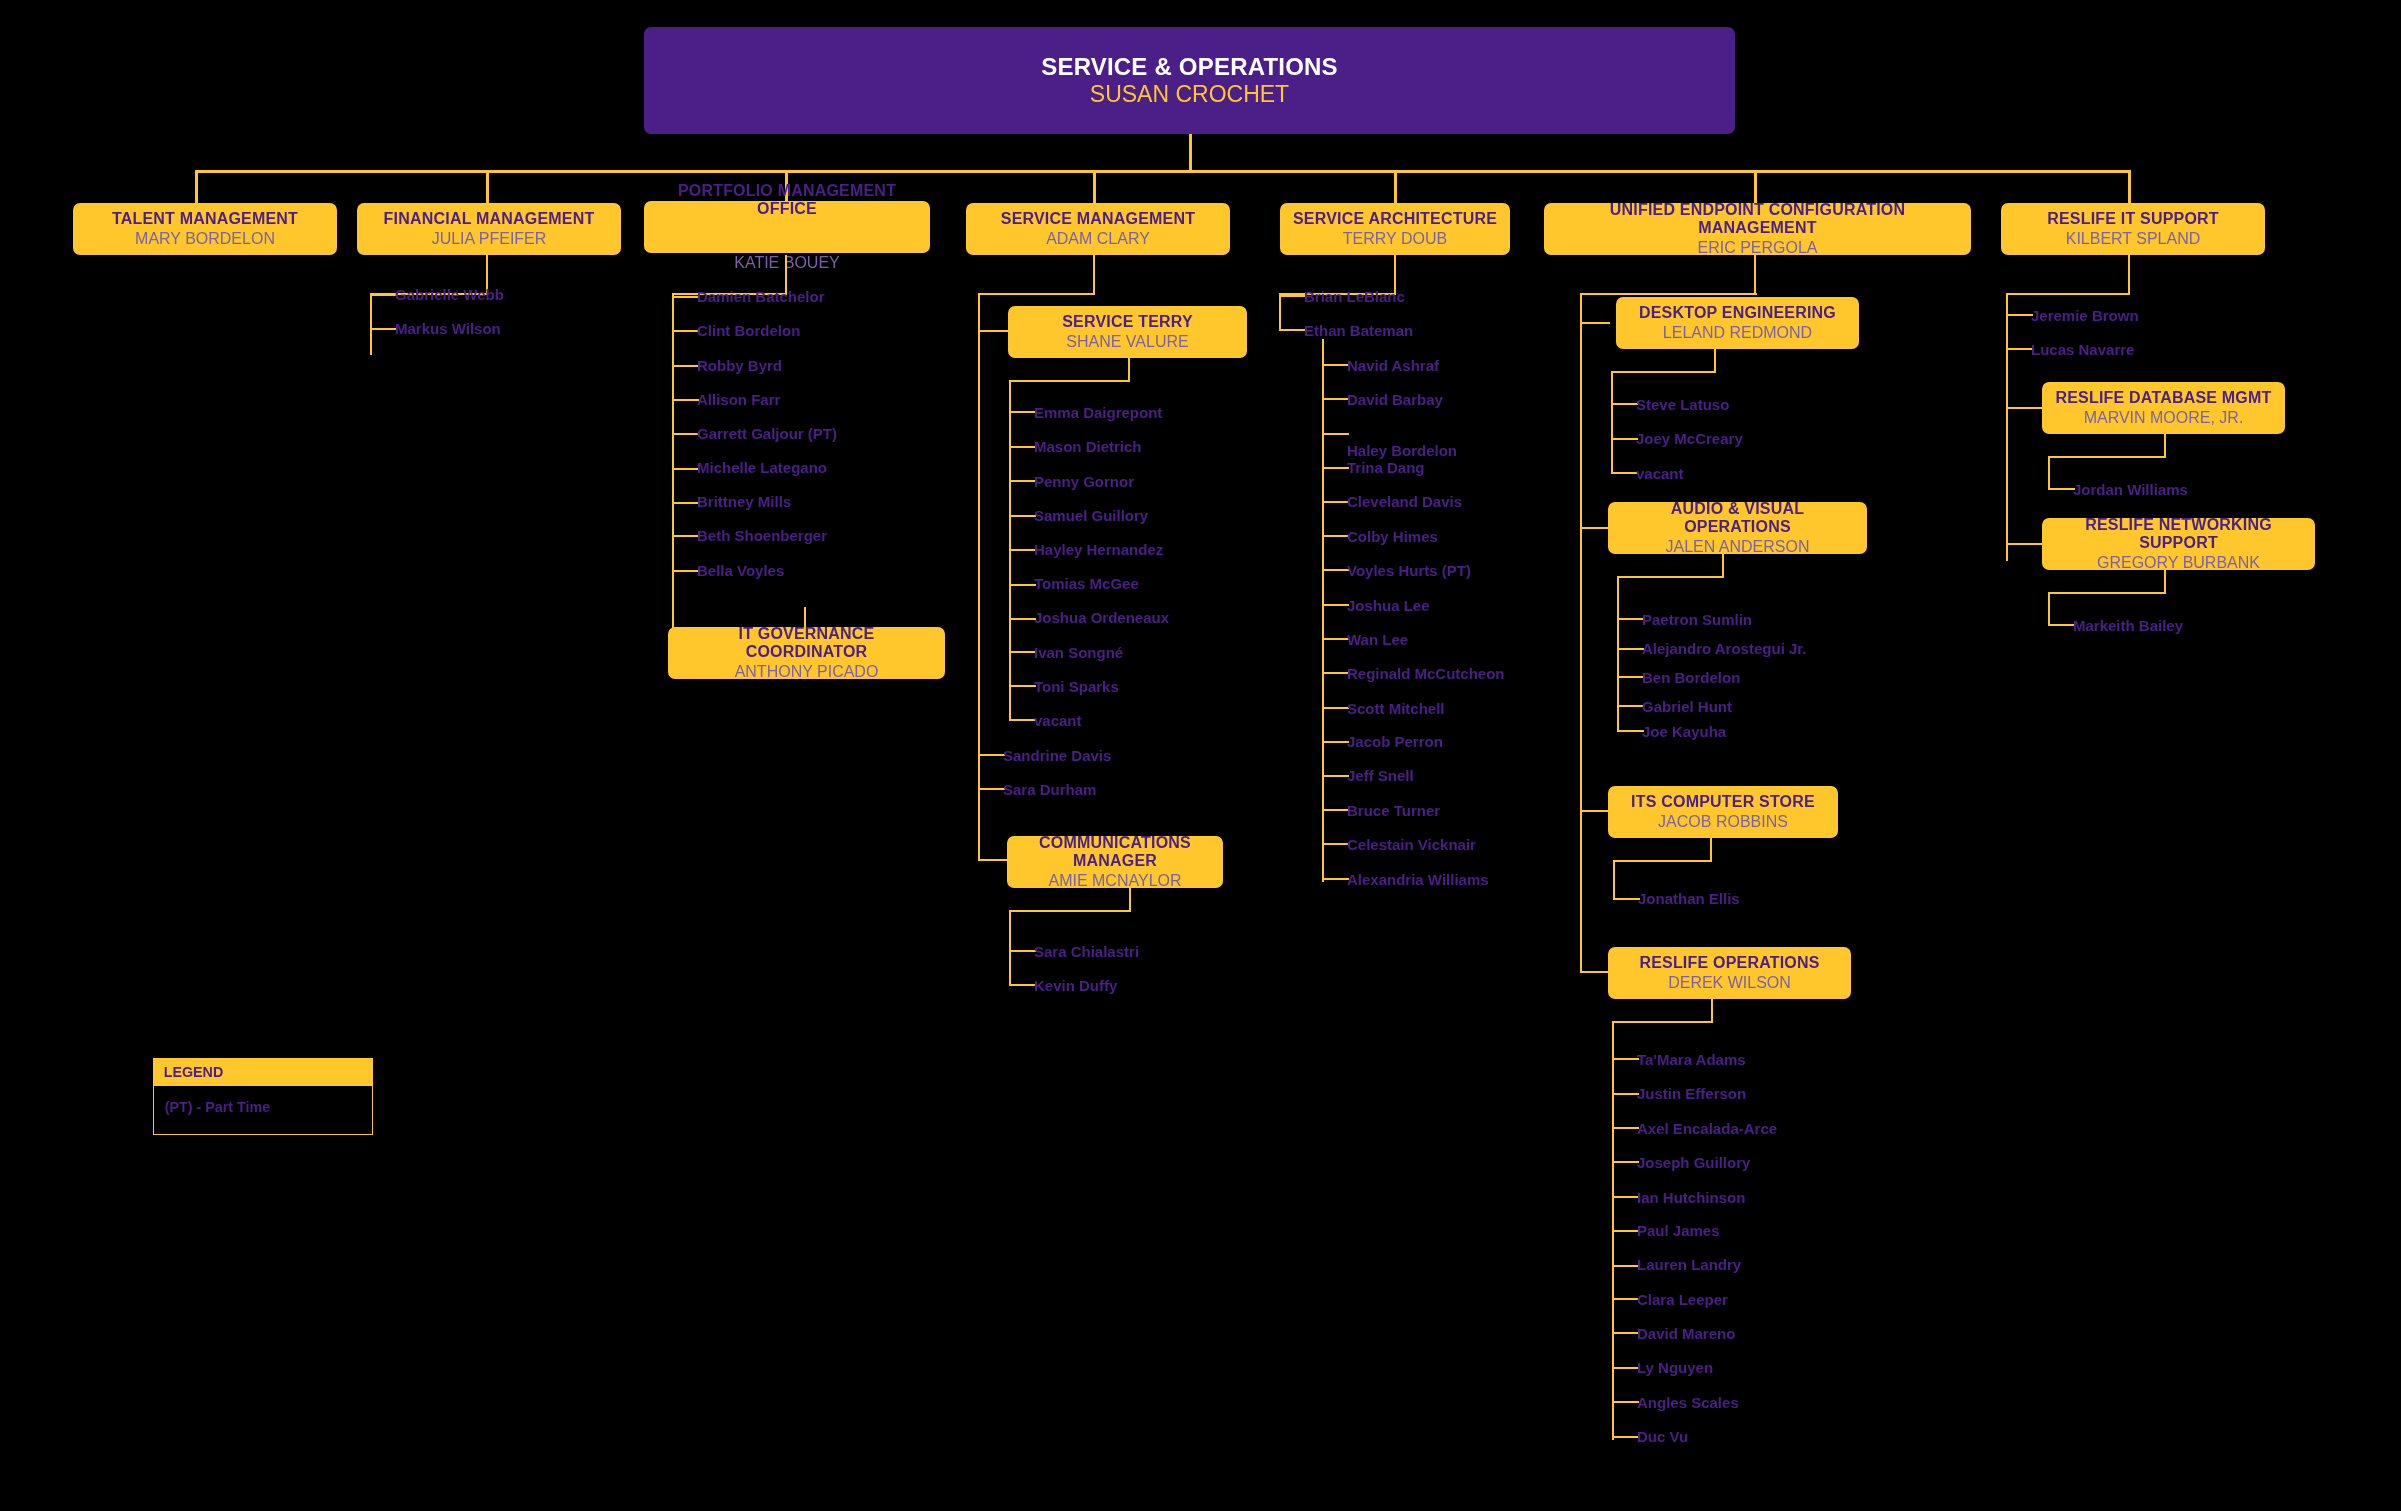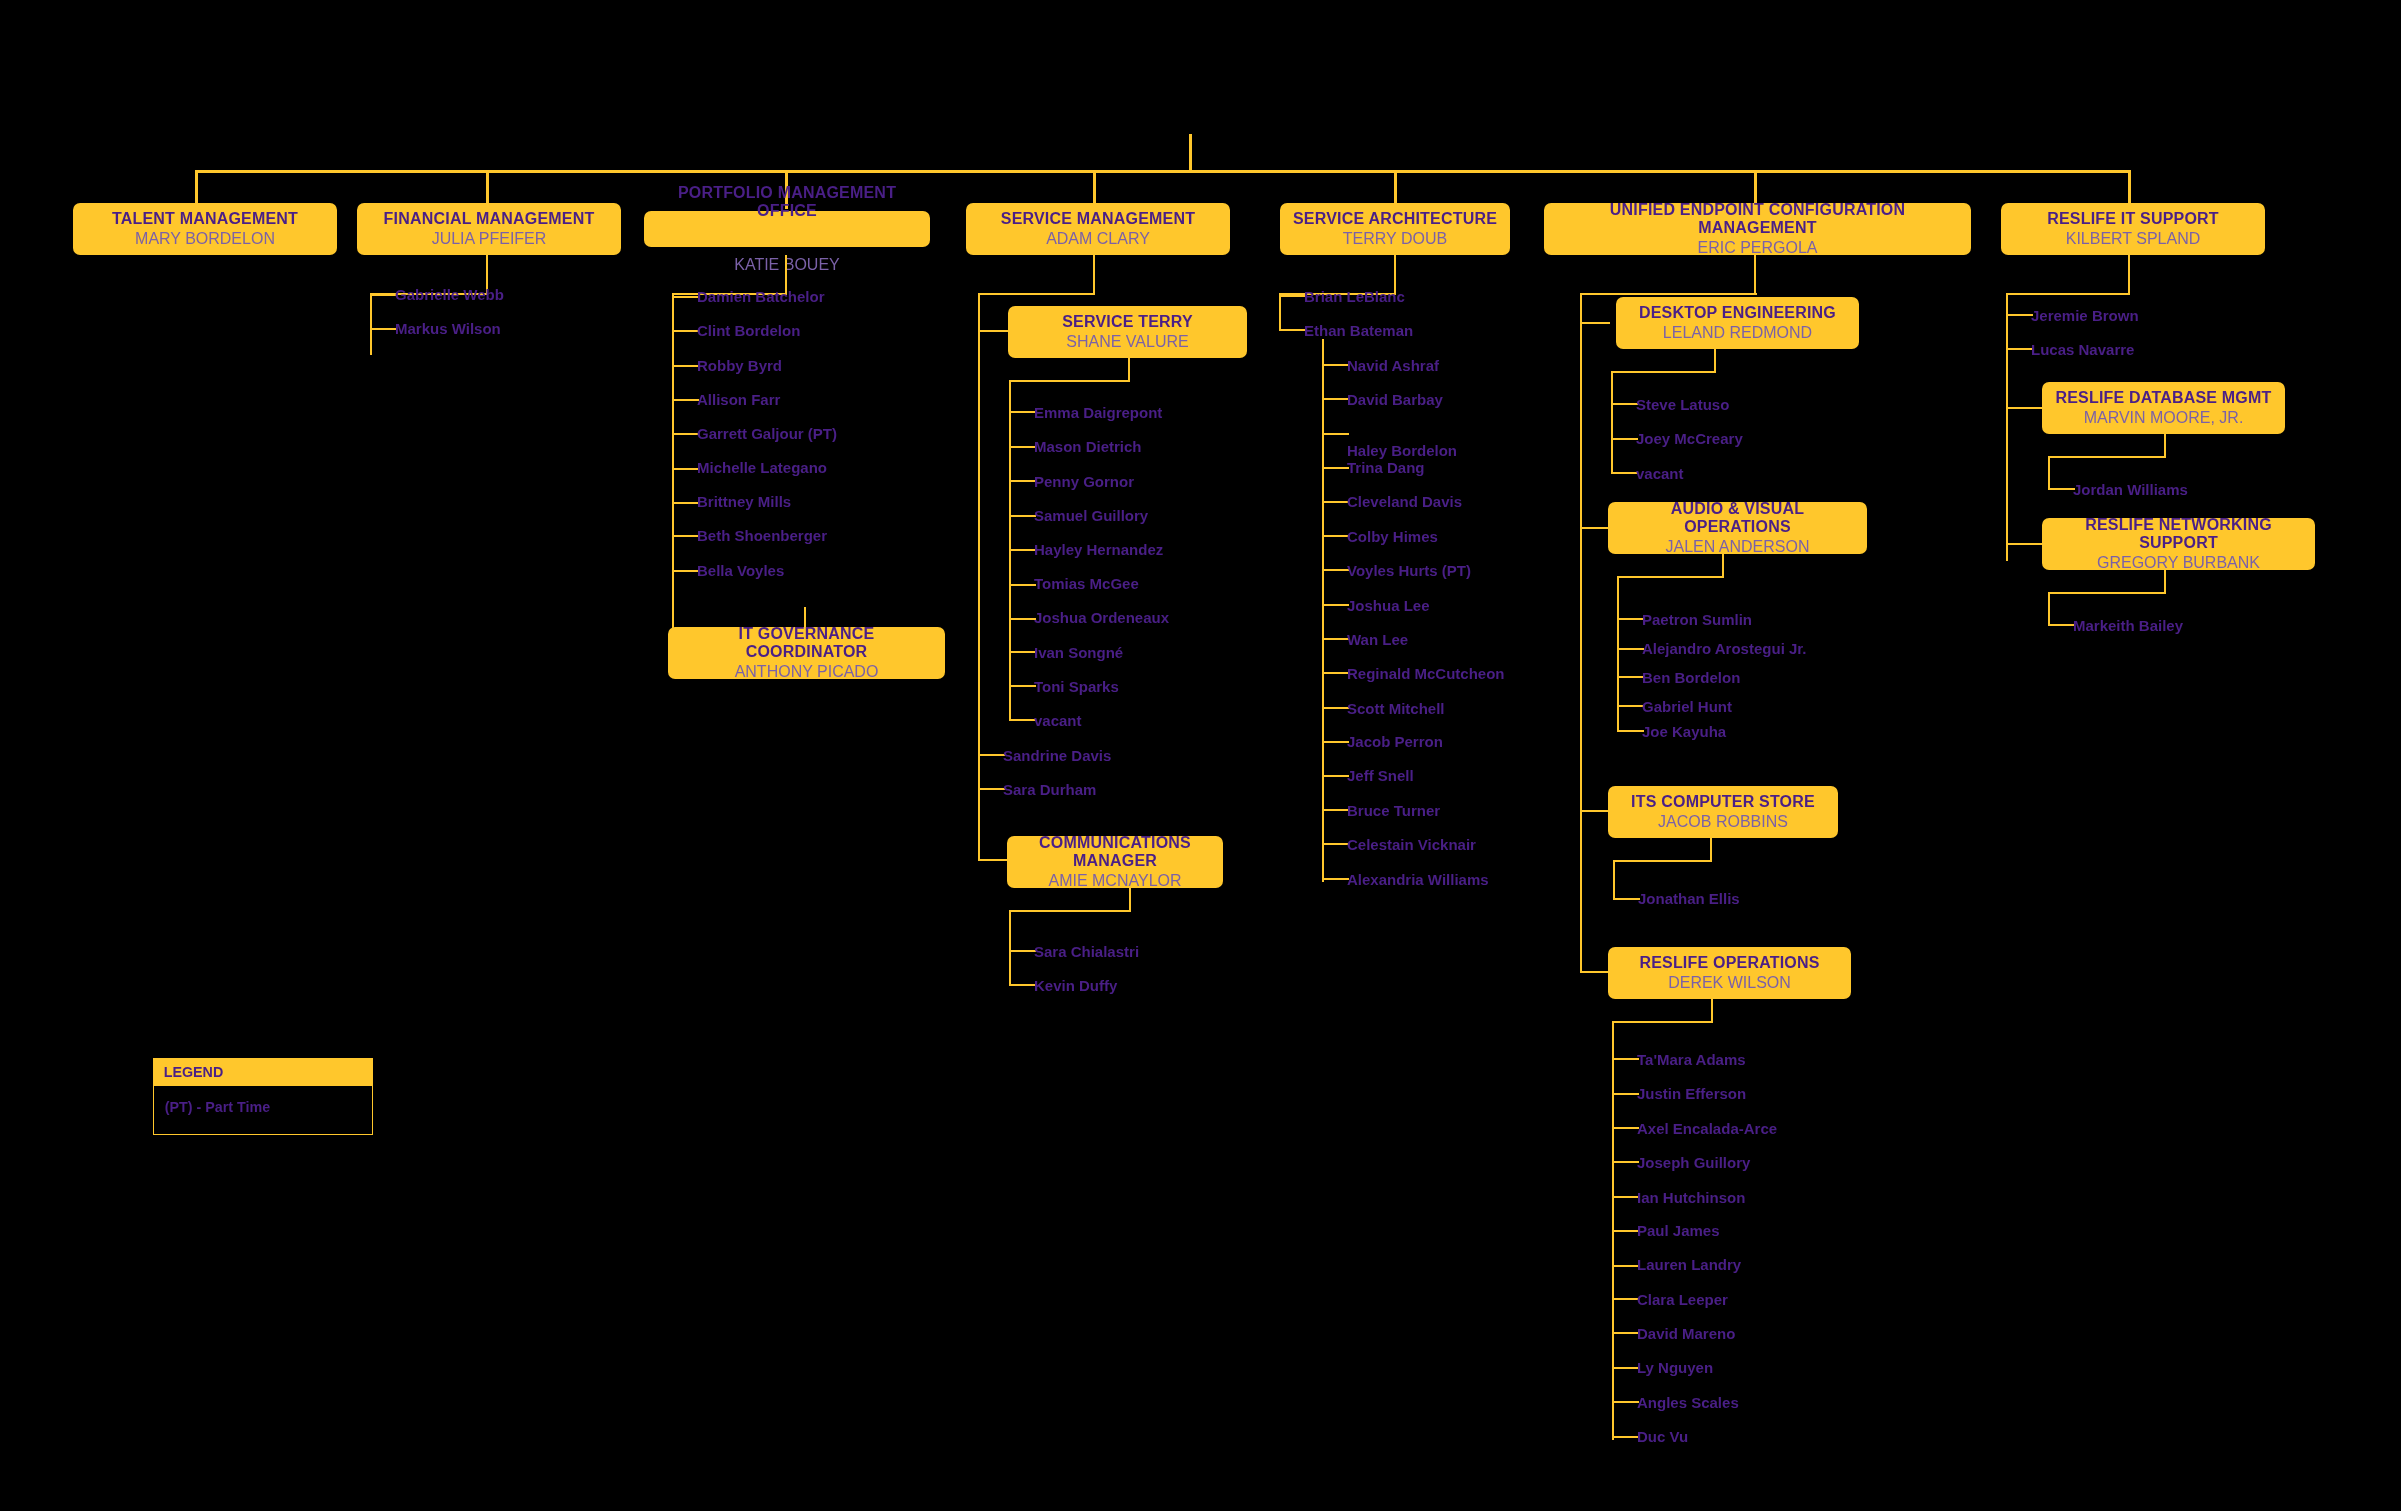--- a/index.html
+++ b/index.html
@@ -39,20 +39,24 @@
         padding:6.2px 10.7px;box-sizing:border-box;}
   #legend .lg-body{background:#000000;border:1.8px solid #ffc72c;border-top:none;
         color:#4a1f87;font-weight:bold;font-size:14.3px;padding:12.5px 10.7px 19.6px 10.7px;
         box-sizing:border-box;}
 </style>
 </head>
 <body>
 
 <div id="stage">
 
+  <div class="node root" style="left:644px;top:27px;width:1091px;height:107px;">
+    <div class="ttl">SERVICE &amp; OPERATIONS</div>
+    <div class="sub">SUSAN CROCHET</div>
+  </div>
 
   <div class="ln lnv" style="left:1189px;top:134px;width:2.7px;height:37px;"></div>
   <div class="ln lnh" style="left:195px;top:170px;width:1935px;height:2.7px;"></div>
   <div class="ln lnv" style="left:195px;top:170px;width:2.7px;height:39px;"></div>
   <div class="ln lnv" style="left:486px;top:170px;width:2.7px;height:39px;"></div>
   <div class="ln lnv" style="left:785px;top:170px;width:2.7px;height:39px;"></div>
   <div class="ln lnv" style="left:1093px;top:170px;width:2.7px;height:39px;"></div>
   <div class="ln lnv" style="left:1394px;top:170px;width:2.7px;height:39px;"></div>
   <div class="ln lnv" style="left:1754px;top:170px;width:2.7px;height:39px;"></div>
   <div class="ln lnv" style="left:2128px;top:170px;width:2.7px;height:39px;"></div>
@@ -60,21 +64,21 @@
   <div class="node gold" style="left:73px;top:203px;width:264px;height:52px;">
     <div class="ttl">TALENT MANAGEMENT</div>
     <div class="sub">MARY BORDELON</div>
   </div>
 
   <div class="node gold" style="left:357px;top:203px;width:264px;height:52px;">
     <div class="ttl">FINANCIAL MANAGEMENT</div>
     <div class="sub">JULIA PFEIFER</div>
   </div>
 
-  <div class="node gold" style="left:644px;top:211px;width:286px;height:36px;gap:34px;">
+  <div class="node gold" style="left:644px;top:201px;width:286px;height:52px;gap:34px;">
     <div class="ttl">PORTFOLIO MANAGEMENT OFFICE</div>
     <div class="sub">KATIE BOUEY</div>
   </div>
 
   <div class="node gold" style="left:966px;top:203px;width:264px;height:52px;">
     <div class="ttl">SERVICE MANAGEMENT</div>
     <div class="sub">ADAM CLARY</div>
   </div>
 
   <div class="node gold" style="left:1280px;top:203px;width:230px;height:52px;">

